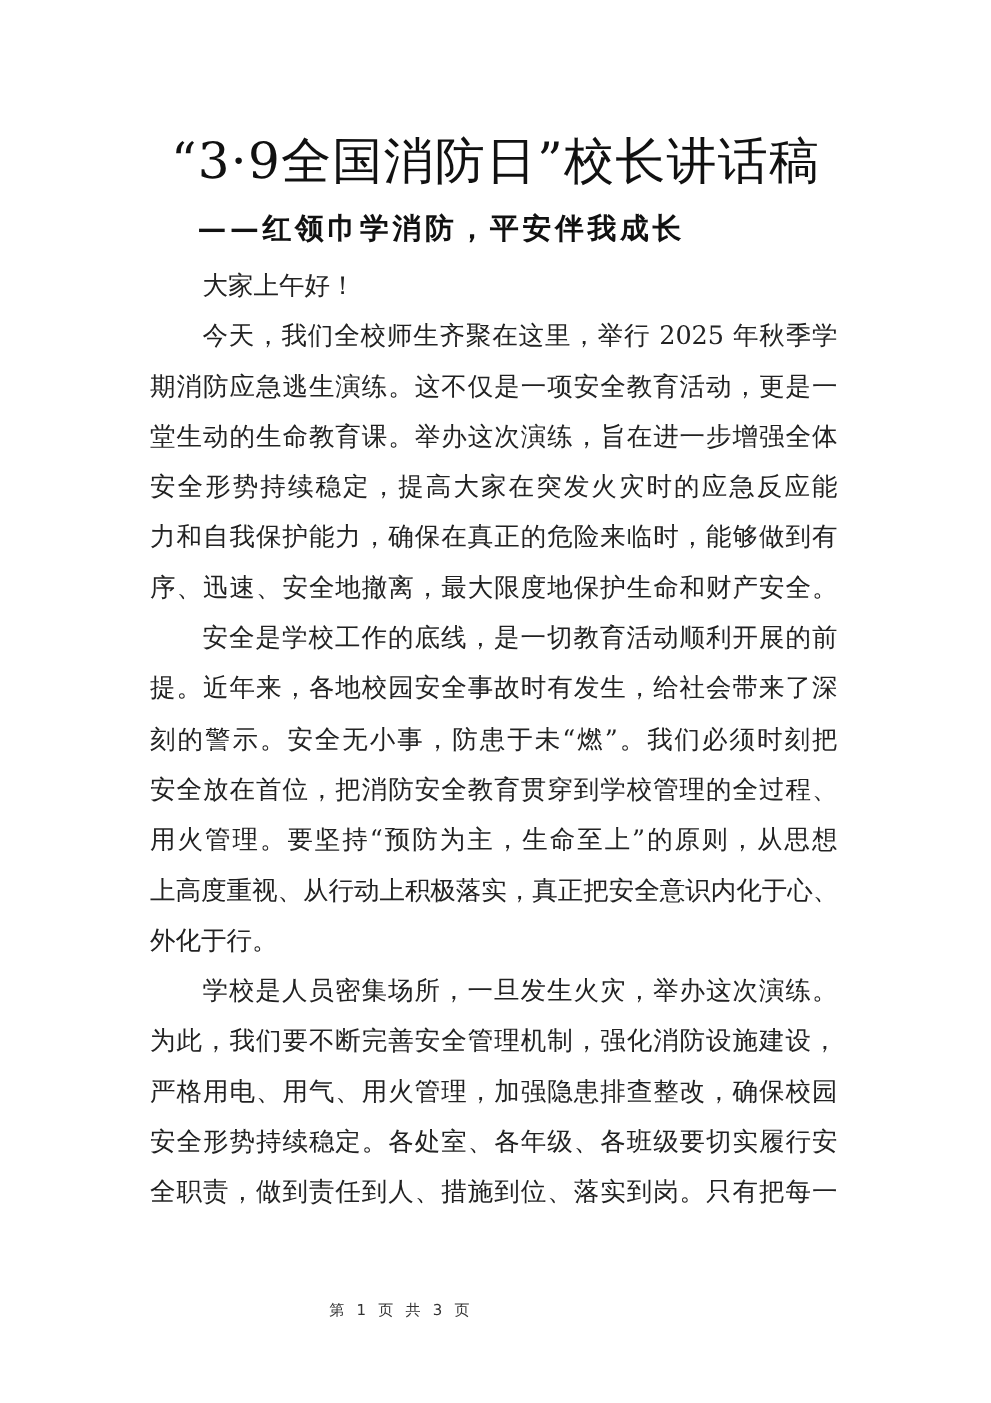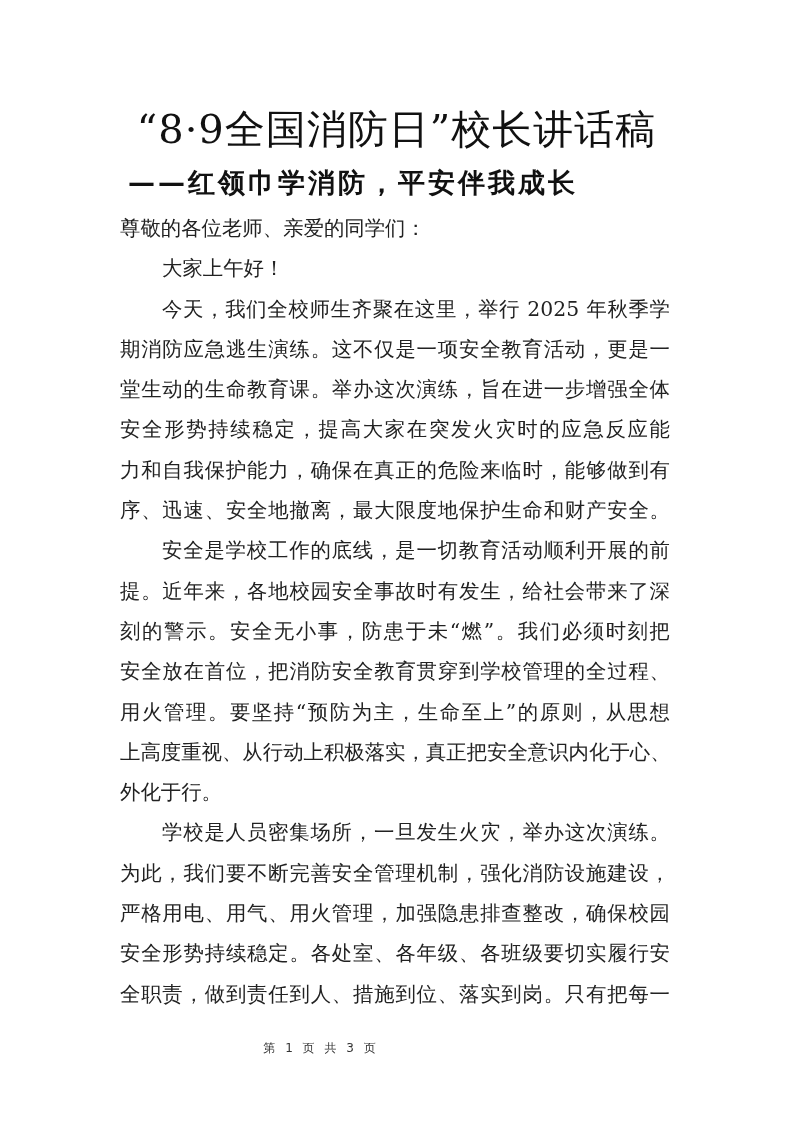--- a/index.html
+++ b/index.html
@@ -1,33 +1,32 @@
 <!DOCTYPE html>
 <html><head>
 <meta charset="utf-8">
 <style>
   html, body { margin: 0; padding: 0; background: #ffffff; }
   body { width: 793px; height: 1122px; position: relative; overflow: hidden; font-family: "DejaVu Serif", "Liberation Serif", serif; color: #1a1a1a; }
   .page { position: absolute; left: 0; top: 0; width: 793px; height: 1122px; background: #fff; }
   .title { position: absolute; left: 0; width: 793px; top: 104px; text-align: center; font-size: 40px; line-height: 50px; letter-spacing: 1px; color: #111; white-space: nowrap; }
-  .subtitle { position: absolute; left: 0; width: 706px; top: 165px; text-align: center; font-size: 27px; line-height: 36px; letter-spacing: 3px; color: #111; white-space: nowrap; font-weight: bold; }
+  .subtitle { position: absolute; left: 0; width: 706px; top: 165px; text-align: center; font-size: 23px; line-height: 36px; letter-spacing: 3px; color: #111; white-space: nowrap; font-weight: bold; }
   .body { position: absolute; left: 120px; top: 208px; width: 550px; }
   .line { height: 40.3px; line-height: 40.3px; font-size: 20.4px; white-space: nowrap; text-align: justify; text-align-last: justify; color: #222; }
   .line.last { text-align-last: left; }
   .line.indent { padding-left: 42px; }
   .footer { position: absolute; left: 0; width: 642px; top: 1040px; text-align: center; font-size: 12px; color: #333; font-family: "DejaVu Sans", "Liberation Sans", sans-serif; letter-spacing: 3px; }
 </style>
 </head>
 <body>
 
 <div class="page">
-  <div class="title">“8·9全国消防日”校长讲话稿</div>
+  <div class="title">“3·9全国消防日”校长讲话稿</div>
   <div class="subtitle">——红领巾学消防，平安伴我成长</div>
   <div class="body" id="body">
-      <div class="line last">尊敬的各位老师、亲爱的同学们：</div>
       <div class="line indent last">大家上午好！</div>
       <div class="line indent">今天，我们全校师生齐聚在这里，举行 2025 年秋季学</div>
       <div class="line">期消防应急逃生演练。这不仅是一项安全教育活动，更是一</div>
       <div class="line">堂生动的生命教育课。举办这次演练，旨在进一步增强全体</div>
       <div class="line">安全形势持续稳定，提高大家在突发火灾时的应急反应能</div>
       <div class="line">力和自我保护能力，确保在真正的危险来临时，能够做到有</div>
       <div class="line">序、迅速、安全地撤离，最大限度地保护生命和财产安全。</div>
       <div class="line indent">安全是学校工作的底线，是一切教育活动顺利开展的前</div>
       <div class="line">提。近年来，各地校园安全事故时有发生，给社会带来了深</div>
       <div class="line">刻的警示。安全无小事，防患于未“燃”。我们必须时刻把</div>

